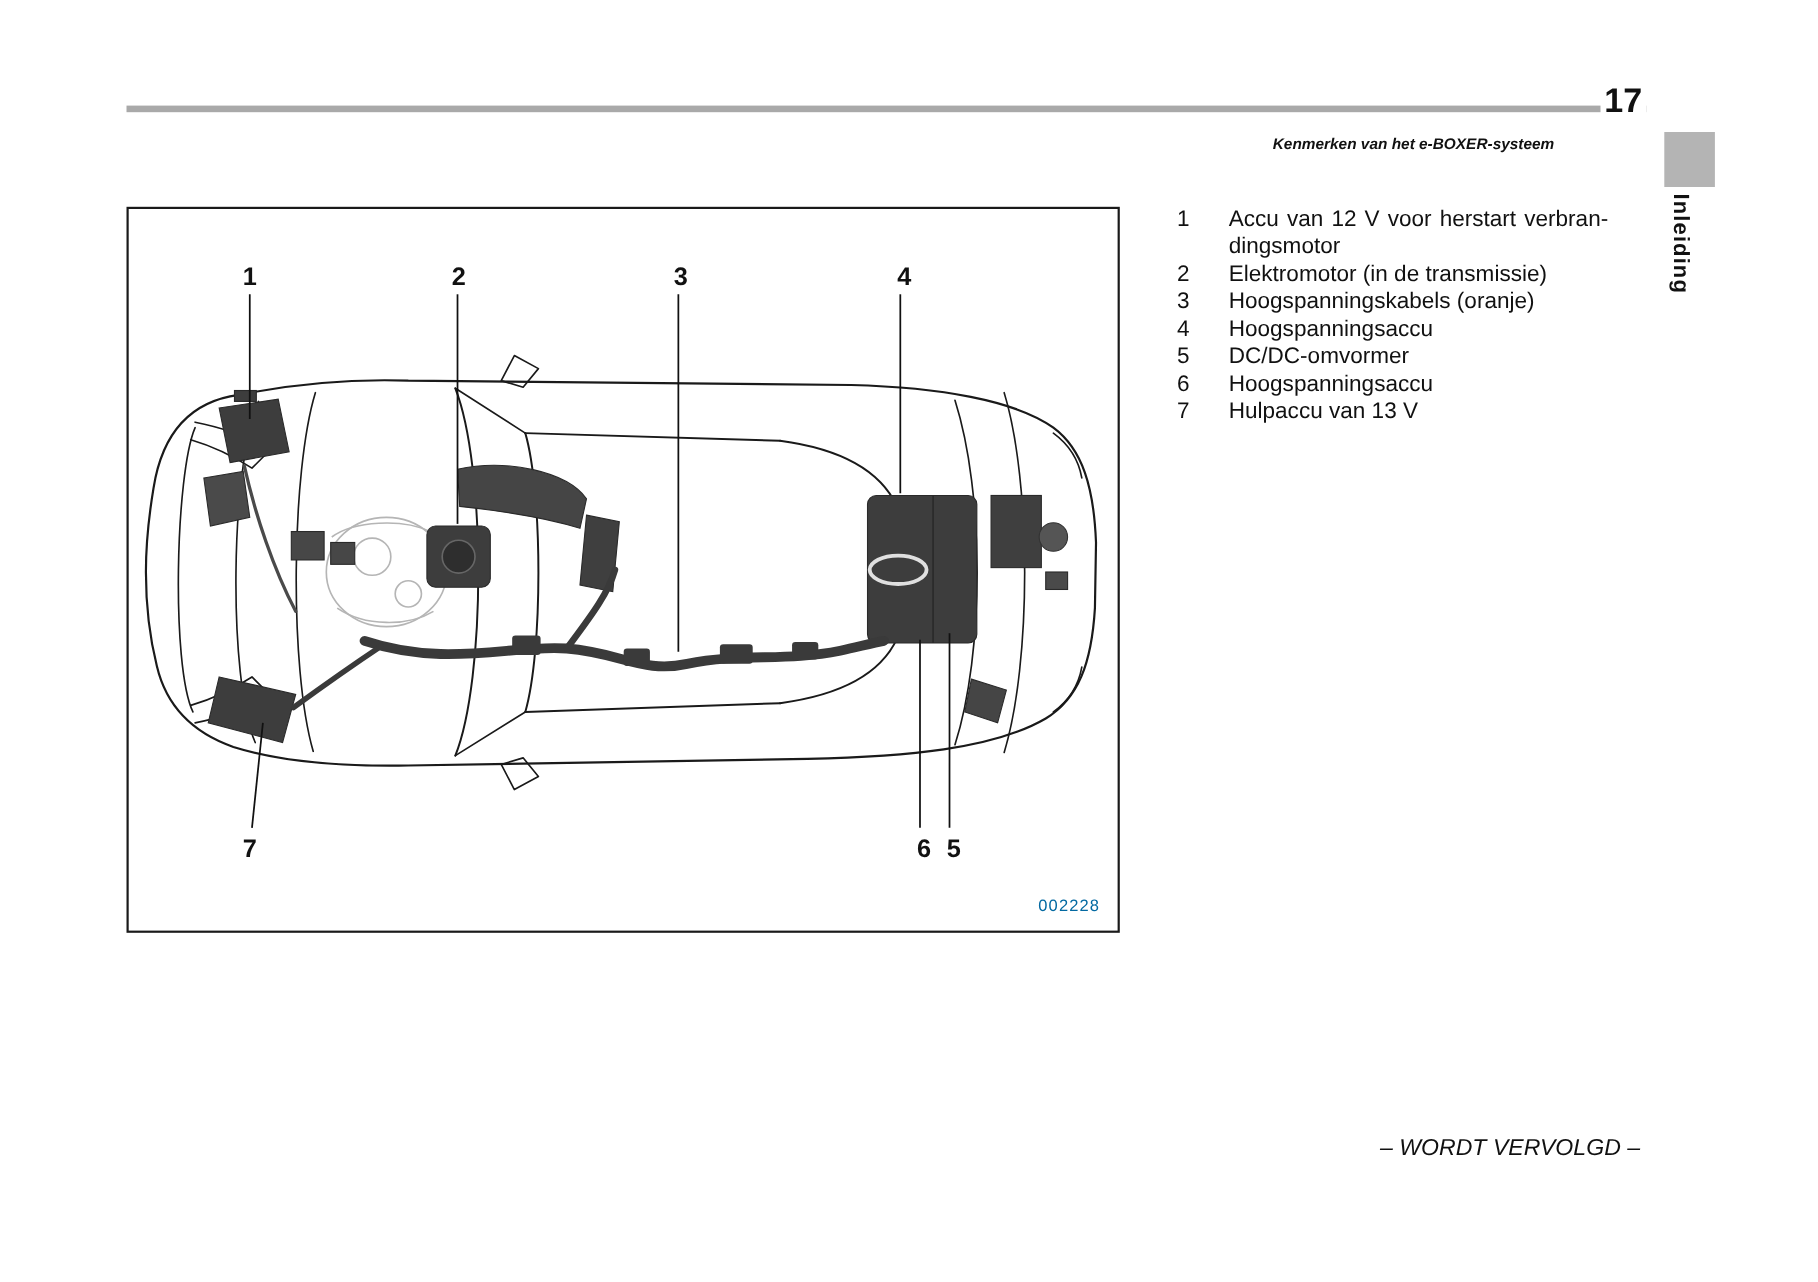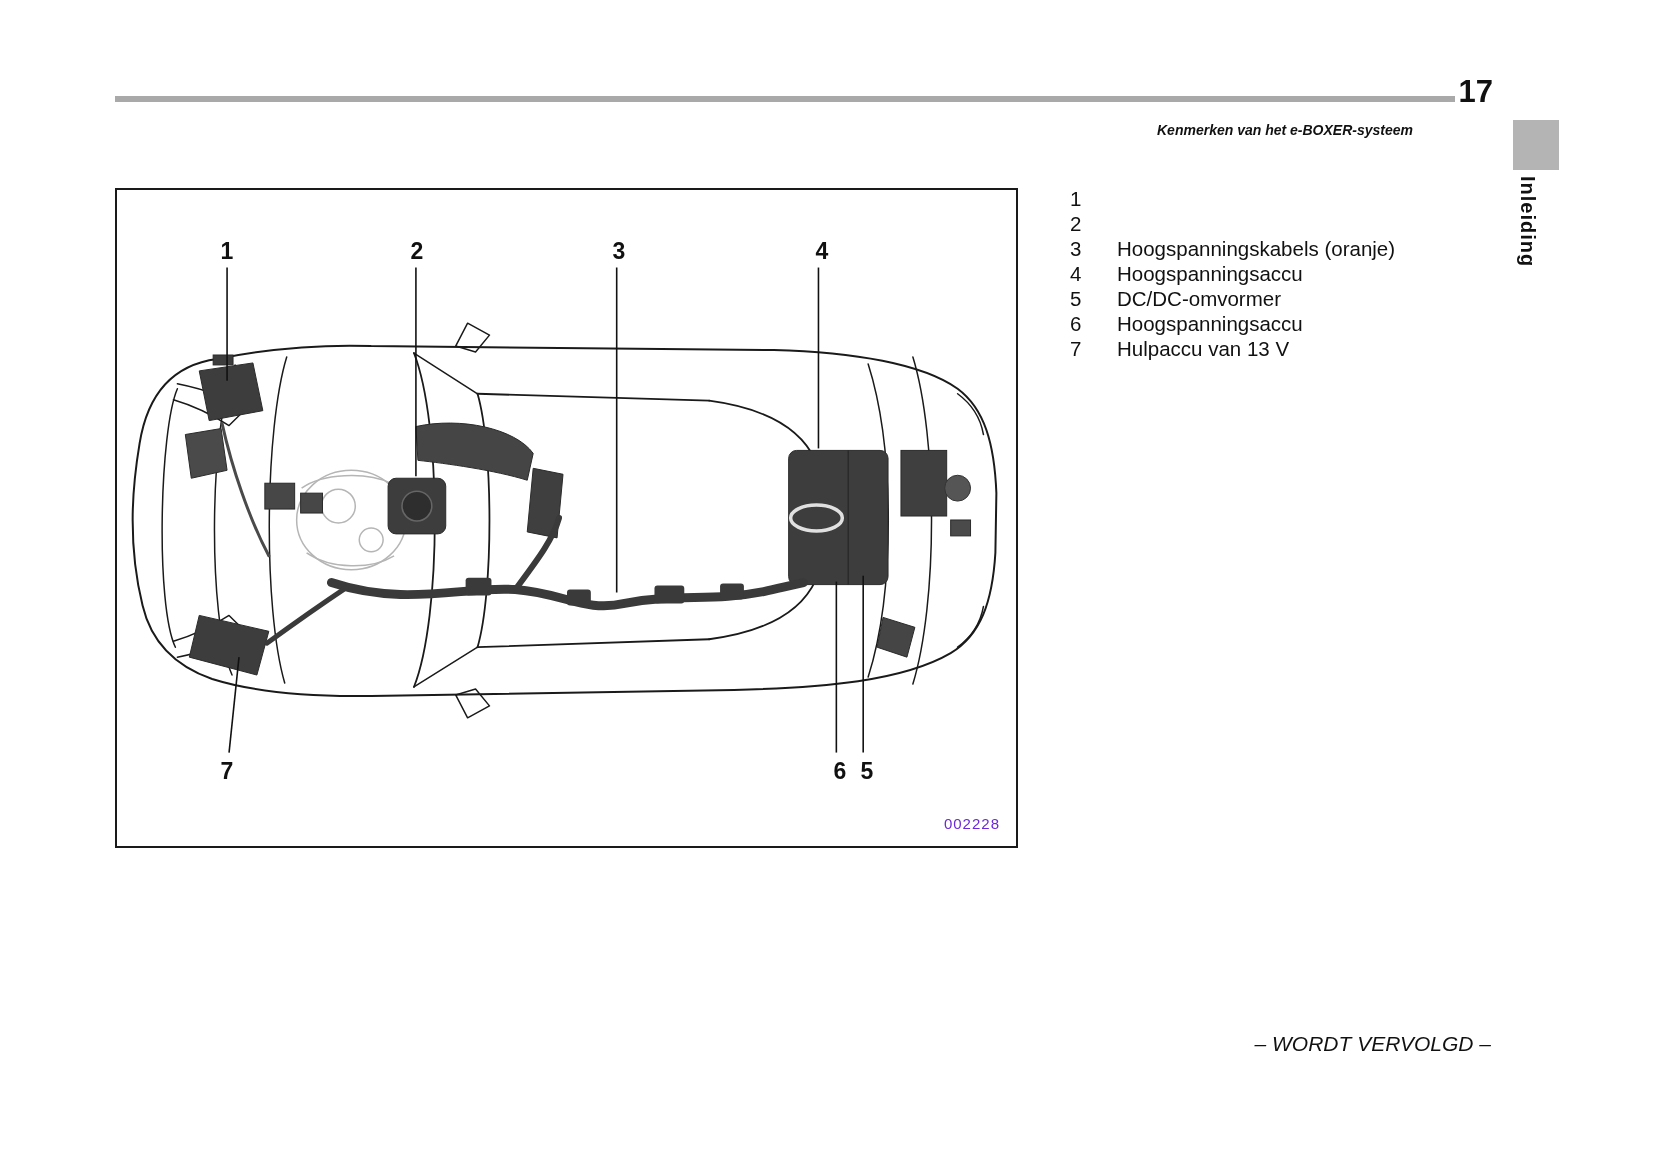--- a/index.html
+++ b/index.html
@@ -42,21 +42,21 @@
     position:absolute;left:115px;top:188px;width:903px;height:660px;
     border:2px solid #1a1a1a;box-sizing:border-box;background:#fff;
   }
   .figure-box svg{position:absolute;left:0;top:0;width:100%;height:100%;}
   .co{
     position:absolute;transform:translateX(-50%);
     font-size:23px;font-weight:bold;color:#111;line-height:1;
   }
   .fig-code{
     position:absolute;right:16px;bottom:14px;
-    font-size:15px;letter-spacing:1px;color:#6d28d9;
+    font-size:15px;letter-spacing:1px;color:#0369a1;
   }
   
   .legend{
     position:absolute;left:1070px;top:186px;width:392px;
     font-size:20.5px;line-height:25px;
   }
   .legend-row{display:flex;}
   .legend-num{width:47px;flex:0 0 47px;}
   .legend-txt{flex:1;text-align:justify;}
   
@@ -157,23 +157,25 @@
     <span class="co" style="left:110px;top:570px;">7</span>
     <span class="co" style="left:723px;top:570px;">6</span>
     <span class="co" style="left:750px;top:570px;">5</span>
 
     <span class="fig-code">002228</span>
   </div>
 
   <div class="legend">
     <div class="legend-row">
       <span class="legend-num">1</span>
+      <span class="legend-txt">Accu van 12 V voor herstart verbran-dingsmotor</span>
     </div>
     <div class="legend-row">
       <span class="legend-num">2</span>
+      <span class="legend-txt">Elektromotor (in de transmissie)</span>
     </div>
     <div class="legend-row">
       <span class="legend-num">3</span>
       <span class="legend-txt">Hoogspanningskabels (oranje)</span>
     </div>
     <div class="legend-row">
       <span class="legend-num">4</span>
       <span class="legend-txt">Hoogspanningsaccu</span>
     </div>
     <div class="legend-row">

